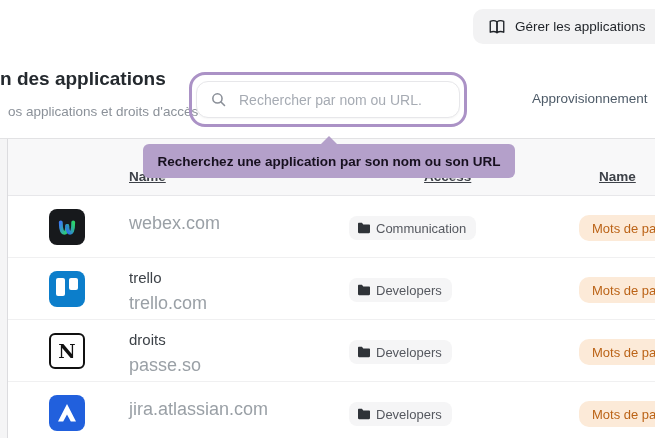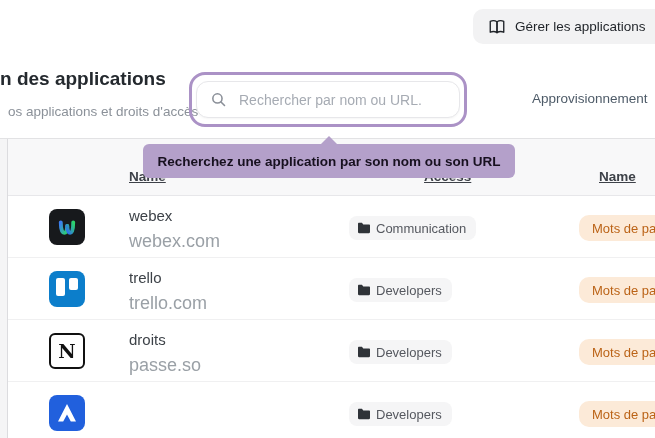--- a/index.html
+++ b/index.html
@@ -150,21 +150,20 @@
           <linearGradient id="wx2" x1="1" y1="0" x2="0" y2="1">
             <stop offset="0" stop-color="#2bd46a"></stop>
               <stop offset="1" stop-color="#2f6df0"></stop>
           </linearGradient>
         </defs>
         <path d="M10 12 C10 23 12.5 25.5 14.5 25.5 C17 25.5 18 22 18.3 16.5" stroke="url(#wx1)" stroke-width="5" stroke-linecap="round"></path>
         <path d="M18.3 16.5 C18.8 23.5 20 25.5 22 25.5 C24.5 25.5 26 22 26 12" stroke="url(#wx2)" stroke-width="5" stroke-linecap="round"></path>
       </svg>
     </div>
     <div class="cell-name">
-      <div class="app-name">webex</div>
       <div class="app-url">webex.com</div>
     </div>
     <div class="access-badge">
       <span style="display:flex;">
         <svg width="14" height="12" viewBox="0 0 16 14">
             <path d="M1 2.2C1 1.5 1.5 1 2.2 1h3.4l1.6 2h6.6c.7 0 1.2.5 1.2 1.2v7.6c0 .7-.5 1.2-1.2 1.2H2.2C1.5 13 1 12.5 1 11.8z" fill="#2f3338"></path>
           </svg>
       </span>
       <span>Communication</span>
     </div>
@@ -218,20 +217,21 @@
     </div>
   </div>
 
   <div class="row">
     <div class="app-icon icon-jira">
       <svg width="36" height="36" viewBox="0 0 36 36">
         <path d="M18 9 L27 26.5 H21.8 L18 19.5 L14.2 26.5 H9 Z" fill="#ffffff"></path>
       </svg>
     </div>
     <div class="cell-name">
+      <div class="app-url">jira.atlassian.com</div>
     </div>
     <div class="access-badge">
       <span style="display:flex;">
         <svg width="14" height="12" viewBox="0 0 16 14">
             <path d="M1 2.2C1 1.5 1.5 1 2.2 1h3.4l1.6 2h6.6c.7 0 1.2.5 1.2 1.2v7.6c0 .7-.5 1.2-1.2 1.2H2.2C1.5 13 1 12.5 1 11.8z" fill="#2f3338"></path>
           </svg>
       </span>
       <span>Developers</span>
     </div>
     <div class="type-badge">

